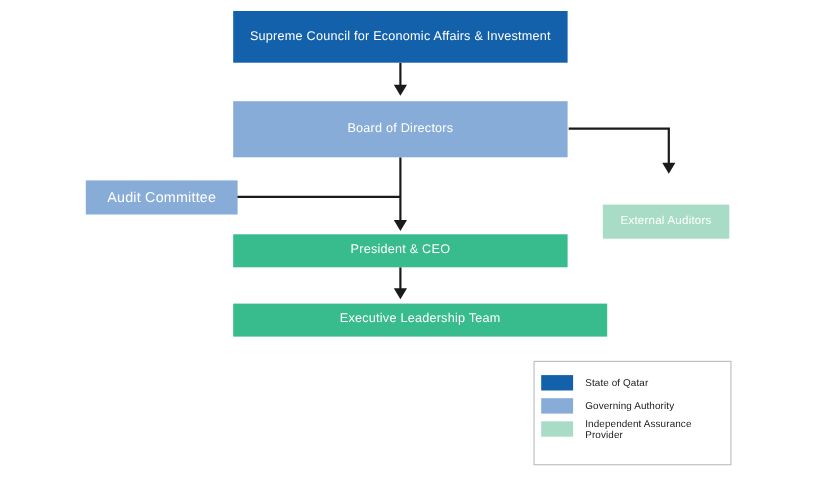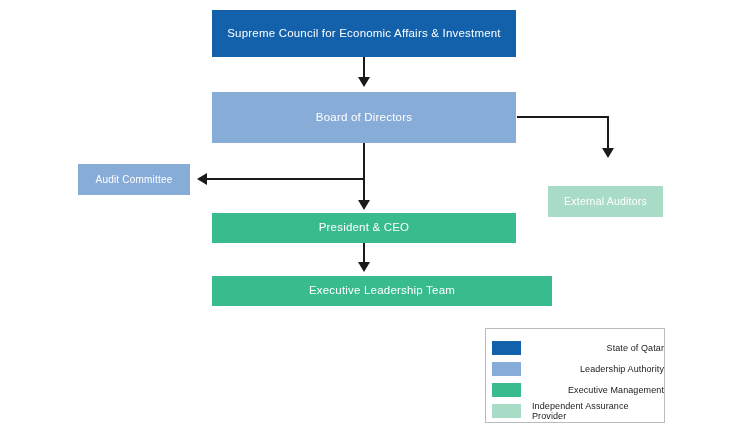--- a/index.html
+++ b/index.html
@@ -12,27 +12,27 @@
   }
   *{margin:0;padding:0;box-sizing:border-box;}
   html,body{background:#fff;}
   body{font-family:"Liberation Sans","DejaVu Sans",sans-serif;}
   .canvas{position:relative;width:750px;height:441px;background:#ffffff;overflow:hidden;}
   .connectors{position:absolute;left:0;top:0;width:750px;height:441px;pointer-events:none;}
   .node{position:absolute;display:flex;align-items:center;justify-content:center;
         color:#ffffff;font-size:11.5px;letter-spacing:.2px;text-align:center;line-height:1.2;}
   .n-supreme   {left:212px;top:10px; width:304px;height:47px;background:var(--c-state-of-qatar);}
   .n-board     {left:212px;top:92px; width:304px;height:51px;background:var(--c-governing-authority);}
-  .n-audit     {left:78px; top:164px;width:112px;height:31px;background:var(--c-governing-authority);font-size:10px;}
+  .n-audit     {left:78px; top:164px;width:138px;height:31px;background:var(--c-governing-authority);font-size:13px;}
   .n-external  {left:548px;top:162px;width:115px;height:31px;background:var(--c-independent-assurance);font-size:10.5px;margin-top:24px;}
   .n-president {left:212px;top:213px;width:304px;height:30px;background:var(--c-executive-management);text-align:right;}
   .n-elt       {left:212px;top:276px;width:340px;height:30px;background:var(--c-executive-management);}
   .legend{position:absolute;left:485px;top:328px;width:180px;height:95px;
           background:#fff;border:1px solid var(--c-legend-border);padding-top:8px;}
-  .legend-item{display:flex;align-items:center;height:21px;justify-content:space-between;}
+  .legend-item{display:flex;align-items:center;height:21px;}
   .swatch{width:29px;height:14px;margin-left:6px;margin-right:11px;flex:0 0 auto;}
   .sw-qatar{background:var(--c-state-of-qatar);}
   .sw-governing{background:var(--c-governing-authority);}
   .sw-executive{background:var(--c-executive-management);}
   .sw-assurance{background:var(--c-independent-assurance);}
   .legend-label{font-size:9px;color:#1a1a1a;letter-spacing:.1px;}
   .conn-line{stroke:var(--c-connector);stroke-width:2;fill:none;}
   .conn-head{fill:var(--c-connector);stroke:none;}
 </style>
 </head>
@@ -92,25 +92,21 @@
     <span>Executive Leadership Team</span>
   </div>
 
   <div class="legend">
     <div class="legend-item">
       <span class="swatch sw-qatar"></span>
       <span class="legend-label">State of Qatar</span>
     </div>
     <div class="legend-item">
       <span class="swatch sw-governing"></span>
-      <span class="legend-label">Leadership Authority</span>
-    </div>
-    <div class="legend-item">
-      <span class="swatch sw-executive"></span>
-      <span class="legend-label">Executive Management</span>
+      <span class="legend-label">Governing Authority</span>
     </div>
     <div class="legend-item">
       <span class="swatch sw-assurance"></span>
       <span class="legend-label">Independent Assurance Provider</span>
     </div>
   </div>
 
 </div>
 
 </body></html>

